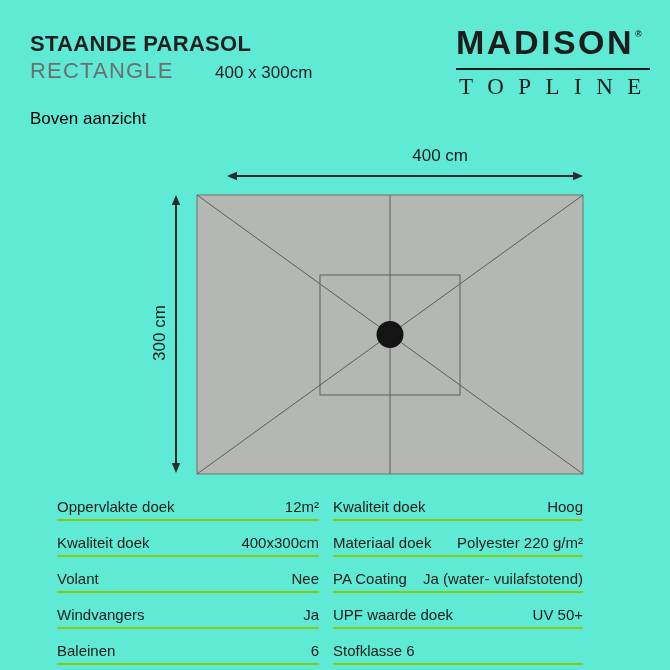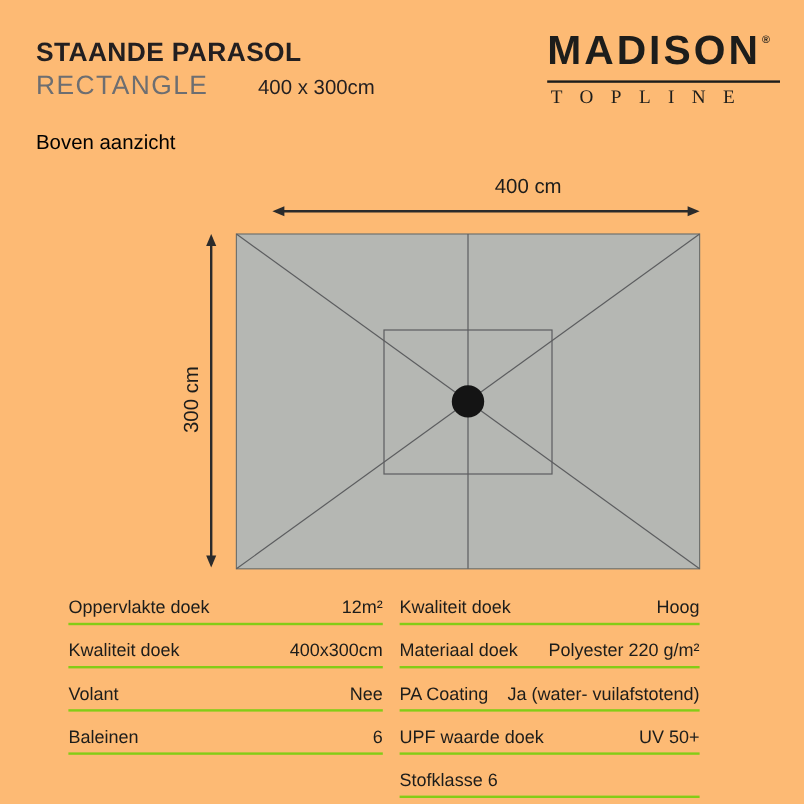--- a/index.html
+++ b/index.html
@@ -3,21 +3,21 @@
 <meta charset="utf-8">
 <style>
   * { margin: 0; padding: 0; box-sizing: border-box; }
   html, body { width: 670px; height: 670px; }
   body {
     font-family: "Liberation Sans", sans-serif;
     background: #ffffff;
     color: #1d1d1b;
     overflow: hidden;
   }
-  .page { position: relative; width: 670px; height: 670px; background: #fdba74; }
+  .page { position: relative; width: 670px; height: 670px; background: #5eead4; }
 
   
   .title {
     position: absolute; left: 30px; top: 32px;
     font-size: 22px; font-weight: bold; letter-spacing: 0.3px;
     color: #231f20; line-height: 24px;
   }
   .subtitle {
     position: absolute; left: 30px; top: 59px;
     font-size: 22px; font-weight: normal; letter-spacing: 1.2px;
@@ -35,21 +35,21 @@
   
   .logo { position: absolute; left: 456px; top: 26px; width: 194px; }
   .brand-line {
     font-size: 34px; font-weight: bold; letter-spacing: 2.5px;
     line-height: 32px; color: #1d1d1b; white-space: nowrap;
   }
   .reg { font-size: 9px; font-weight: bold; position: relative; top: -17px; left: 1px; letter-spacing: 0; }
   .logo-divider { height: 2px; background: #1d1d1b; margin-top: 1px; }
   .subbrand {
     font-family: "Liberation Serif", serif;
-    font-size: 16px; letter-spacing: 14.5px; margin-top: 4px; padding-left: 3px;
+    font-size: 23px; letter-spacing: 14.5px; margin-top: 4px; padding-left: 3px;
     color: #1d1d1b; white-space: nowrap;
   }
 
   
   .diagram-svg { position: absolute; left: 140px; top: 150px; }
   .dim-h {
     position: absolute; left: 338px; top: 146px; width: 130px;
     text-align: right; font-size: 17px; color: #1d1d1b;
   }
   .dim-v {
@@ -122,20 +122,24 @@
     </div>
     <div class="spec-row">
       <span class="spec-label">Kwaliteit doek</span>
       <span class="spec-value">400x300cm</span>
     </div>
     <div class="spec-row">
       <span class="spec-label">Volant</span>
       <span class="spec-value">Nee</span>
     </div>
     <div class="spec-row">
+      <span class="spec-label">Windvangers</span>
+      <span class="spec-value">Ja</span>
+    </div>
+    <div class="spec-row">
       <span class="spec-label">Baleinen</span>
       <span class="spec-value">6</span>
     </div>
   </div>
 
   <div class="col col-right">
     <div class="spec-row">
       <span class="spec-label">Kwaliteit doek</span>
       <span class="spec-value">Hoog</span>
     </div>

